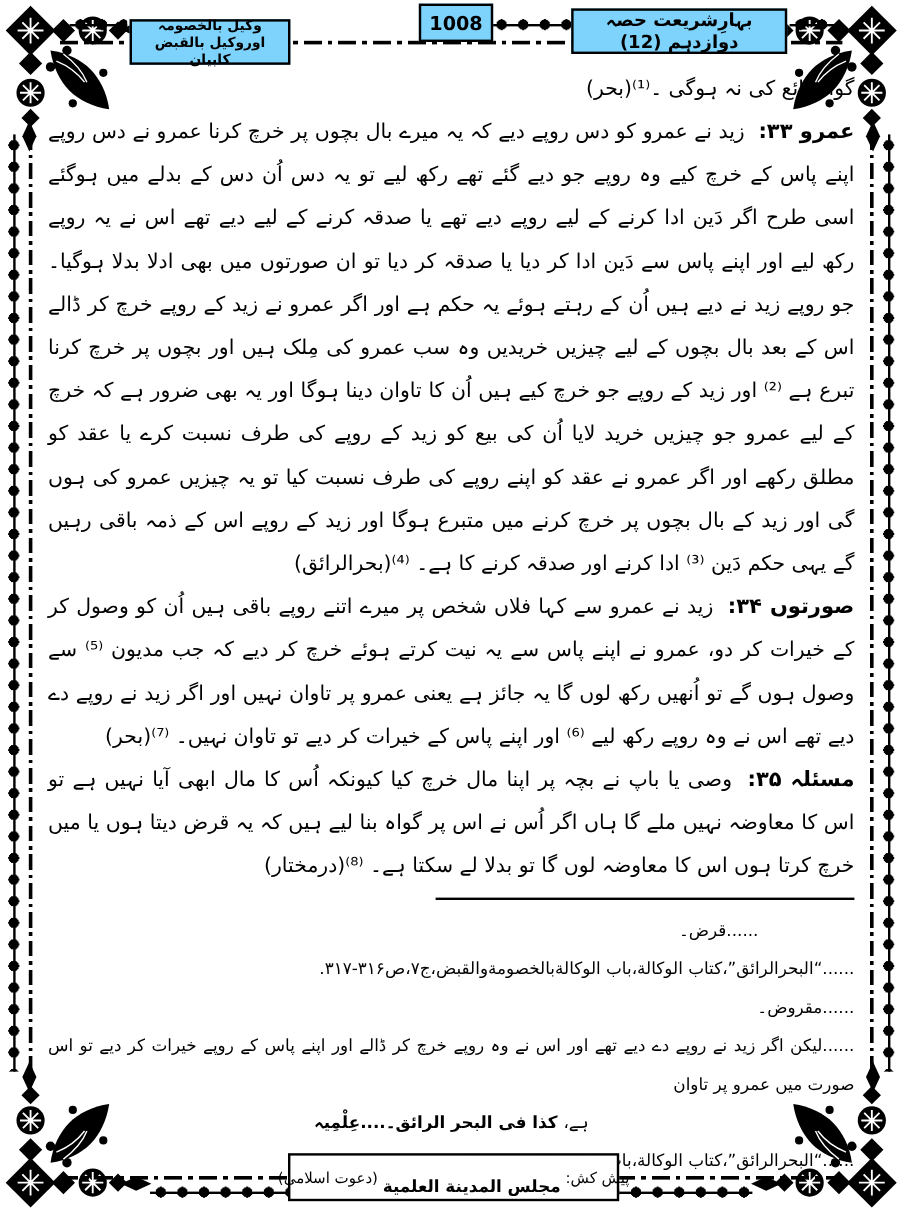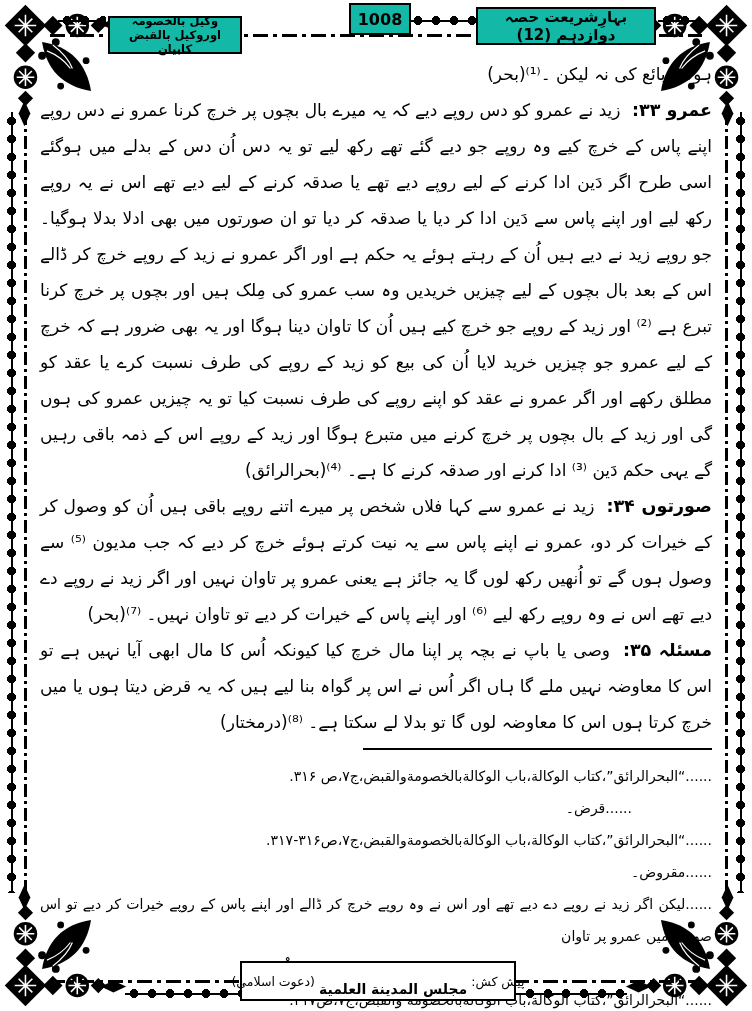--- a/index.html
+++ b/index.html
@@ -26,21 +26,21 @@
     background-image:radial-gradient(circle 4.5px at 9px 5.5px,#000 98%,transparent),linear-gradient(#000 0 0);
     background-size:18px 11px,100% 2px;
     background-position:0 0,0 4.5px;
     background-repeat:repeat-x,no-repeat;}
   .beads-v{position:absolute;width:11px;
     background-image:radial-gradient(circle 4.5px at 5.5px 9px,#000 98%,transparent),linear-gradient(#000 0 0);
     background-size:11px 18px,2px 100%;
     background-position:0 0,4.5px 0;
     background-repeat:repeat-y,no-repeat;}
   
-  .hbox{position:absolute;border:2px solid #000;background:#14b8a6;
+  .hbox{position:absolute;border:2px solid #000;background:#7dd3fc;
     display:flex;align-items:center;justify-content:center;text-align:center;}
   .hbox.title-right{top:7px;right:96px;width:176px;height:34px;font-size:15px;font-weight:700;}
   .hbox.pageno{top:3px;left:349px;width:58px;height:28px;font-size:16px;font-weight:700;
     font-family:"DejaVu Sans","Liberation Sans",sans-serif;direction:ltr;align-items:center;}
   .hbox.title-left{top:16px;left:108px;width:130px;height:34px;font-size:11.5px;font-weight:700;}
   
   .content{
     position:absolute;top:56px;right:40px;left:40px;
     font-size:17px;line-height:36px;text-align:justify;
   }
@@ -127,41 +127,40 @@
   </div>
   <div class="hbox pageno">
     <span>1008</span>
   </div>
   <div class="hbox title-left">
     <span>وکیل بالخصومہ اوروکیل بالقبض کابیان</span>
   </div>
 
   <div class="content">
 
-    <p class="cont-line">ہوگی بائع کی نہ لیکن ۔⁽¹⁾(بحر)</p>
+    <p class="cont-line">گواہ بائع کی نہ ہوگی ۔⁽¹⁾(بحر)</p>
 
     <p class="masala">
       <span class="lead">عمرو ۳۳:</span>
       <span>زید نے عمرو کو دس روپے دیے کہ یہ میرے بال بچوں پر خرچ کرنا عمرو نے دس روپے اپنے پاس کے خرچ کیے وہ روپے جو دیے گئے تھے رکھ لیے تو یہ دس اُن دس کے بدلے میں ہوگئے اسی طرح اگر دَین ادا کرنے کے لیے روپے دیے تھے یا صدقہ کرنے کے لیے دیے تھے اس نے یہ روپے رکھ لیے اور اپنے پاس سے دَین ادا کر دیا یا صدقہ کر دیا تو ان صورتوں میں بھی ادلا بدلا ہوگیا۔ جو روپے زید نے دیے ہیں اُن کے رہتے ہوئے یہ حکم ہے اور اگر عمرو نے زید کے روپے خرچ کر ڈالے اس کے بعد بال بچوں کے لیے چیزیں خریدیں وہ سب عمرو کی مِلک ہیں اور بچوں پر خرچ کرنا تبرع ہے ⁽²⁾ اور زید کے روپے جو خرچ کیے ہیں اُن کا تاوان دینا ہوگا اور یہ بھی ضرور ہے کہ خرچ کے لیے عمرو جو چیزیں خرید لایا اُن کی بیع کو زید کے روپے کی طرف نسبت کرے یا عقد کو مطلق رکھے اور اگر عمرو نے عقد کو اپنے روپے کی طرف نسبت کیا تو یہ چیزیں عمرو کی ہوں گی اور زید کے بال بچوں پر خرچ کرنے میں متبرع ہوگا اور زید کے روپے اس کے ذمہ باقی رہیں گے یہی حکم دَین ⁽³⁾ ادا کرنے اور صدقہ کرنے کا ہے۔ ⁽⁴⁾(بحرالرائق)</span>
     </p>
 
     <p class="masala">
       <span class="lead">صورتوں ۳۴:</span>
       <span>زید نے عمرو سے کہا فلاں شخص پر میرے اتنے روپے باقی ہیں اُن کو وصول کر کے خیرات کر دو، عمرو نے اپنے پاس سے یہ نیت کرتے ہوئے خرچ کر دیے کہ جب مدیون ⁽⁵⁾ سے وصول ہوں گے تو اُنھیں رکھ لوں گا یہ جائز ہے یعنی عمرو پر تاوان نہیں اور اگر زید نے روپے دے دیے تھے اس نے وہ روپے رکھ لیے ⁽⁶⁾ اور اپنے پاس کے خیرات کر دیے تو تاوان نہیں۔ ⁽⁷⁾(بحر)</span>
     </p>
 
     <p class="masala">
       <span class="lead">مسئلہ ۳۵:</span>
       <span>وصی یا باپ نے بچہ پر اپنا مال خرچ کیا کیونکہ اُس کا مال ابھی آیا نہیں ہے تو اس کا معاوضہ نہیں ملے گا ہاں اگر اُس نے اس پر گواہ بنا لیے ہیں کہ یہ قرض دیتا ہوں یا میں خرچ کرتا ہوں اس کا معاوضہ لوں گا تو بدلا لے سکتا ہے۔ ⁽⁸⁾(درمختار)</span>
     </p>
 
     <div class="fn-sep"></div>
 
     <div class="footnotes">
-      <p class="fn-line">......“البحرالرائق”،کتاب الوکالة،باب الوکالةبالخصومةوالقبض،ج۷،ص ۳۱۶.</p>
       <div class="fn-pair">
         <span>......قرض۔</span>
       </div>
       <p class="fn-line">......“البحرالرائق”،کتاب الوکالة،باب الوکالةبالخصومةوالقبض،ج۷،ص۳۱۶-۳۱۷.</p>
       <p class="fn-line fn-indent">......مقروض۔</p>
       <p class="fn-just">......لیکن اگر زید نے روپے دے دیے تھے اور اس نے وہ روپے خرچ کر ڈالے اور اپنے پاس کے روپے خیرات کر دیے تو اس صورت میں عمرو پر تاوان</p>
       <p class="fn-center">
         <span class="normal">ہے،</span>
         <span>کذا فی البحر الرائق۔....عِلْمِیہ</span>
       </p>

